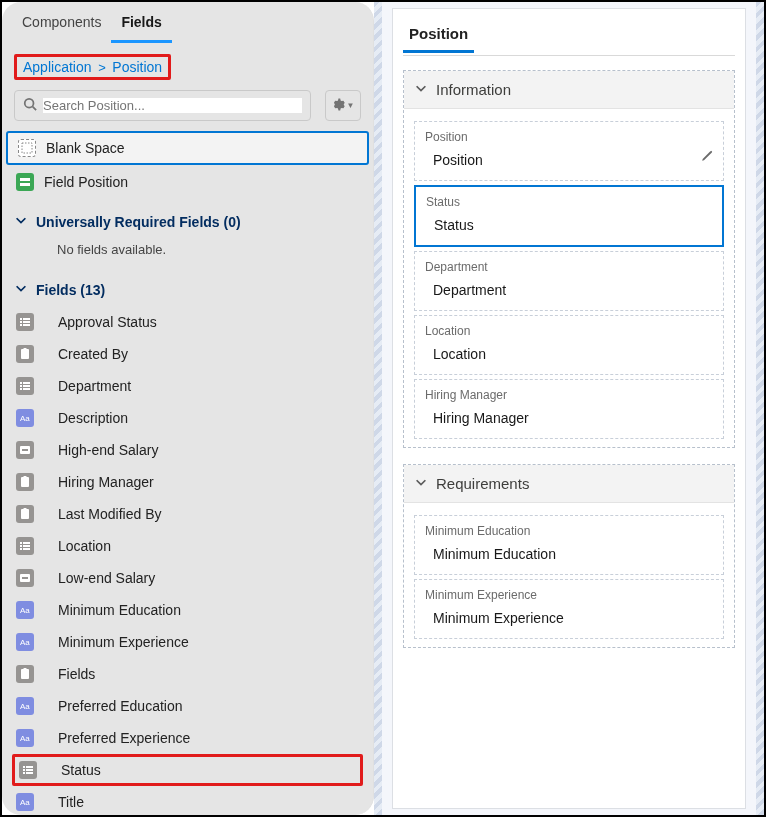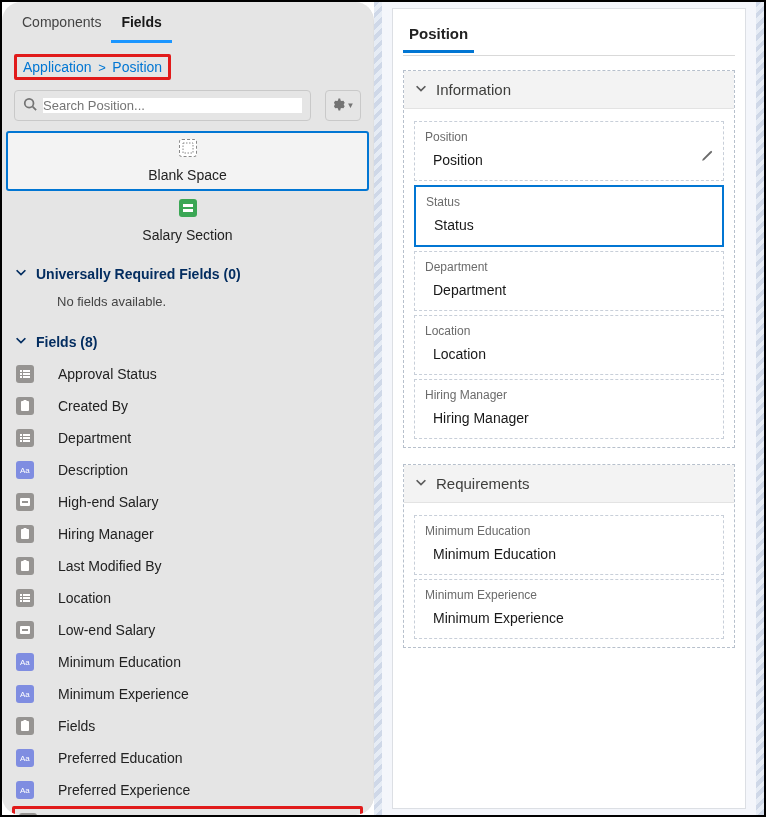--- a/index.html
+++ b/index.html
@@ -89,21 +89,20 @@
     color: #747474;
     cursor: pointer;
   }
   .palette-row {
     display: flex;
     align-items: center;
     padding: 8px 14px;
     gap: 10px;
     font-size: 14px;
     color: #222;
-    flex-direction: column;
   }
   .palette-row.selected {
     border: 2px solid #0176d3;
     border-radius: 3px;
     margin: 0 4px;
     background: #f3f3f3;
     padding: 6px 10px;
   }
   .section-hdr {
     display: flex;
@@ -288,36 +287,36 @@
       </span>
       <span>Blank Space</span>
     </div>
     <div class="palette-row">
       <span class="ficon ic-green">
         <svg viewBox="0 0 12 12" fill="#fff">
             <rect x="1" y="2" width="10" height="3"></rect>
             <rect x="1" y="7" width="10" height="3"></rect>
           </svg>
       </span>
-      <span>Salary Section</span>
+      <span>Field Position</span>
     </div>
 
     <div class="section-hdr">
       <span class="chev"><svg viewBox="0 0 16 16" fill="none" stroke="#032d60" stroke-width="2">
             <polyline points="3,6 8,11 13,6"></polyline>
           </svg></span>
       <span>Universally Required Fields (0)</span>
     </div>
     <div class="empty-note">No fields available.</div>
 
     <div class="section-hdr">
       <span class="chev"><svg viewBox="0 0 16 16" fill="none" stroke="#032d60" stroke-width="2">
             <polyline points="3,6 8,11 13,6"></polyline>
           </svg></span>
-      <span>Fields (8)</span>
+      <span>Fields (13)</span>
     </div>
 
     <div class="field-list" id="field-list">
         <div class="field-item">
           <span class="ficon ic-gray">
             <svg viewBox="0 0 12 12" fill="#fff">
               <rect x="1" y="2" width="2" height="2"></rect>
               <rect x="4" y="2" width="7" height="2"></rect>
               <rect x="1" y="5" width="2" height="2"></rect>
               <rect x="4" y="5" width="7" height="2"></rect>

